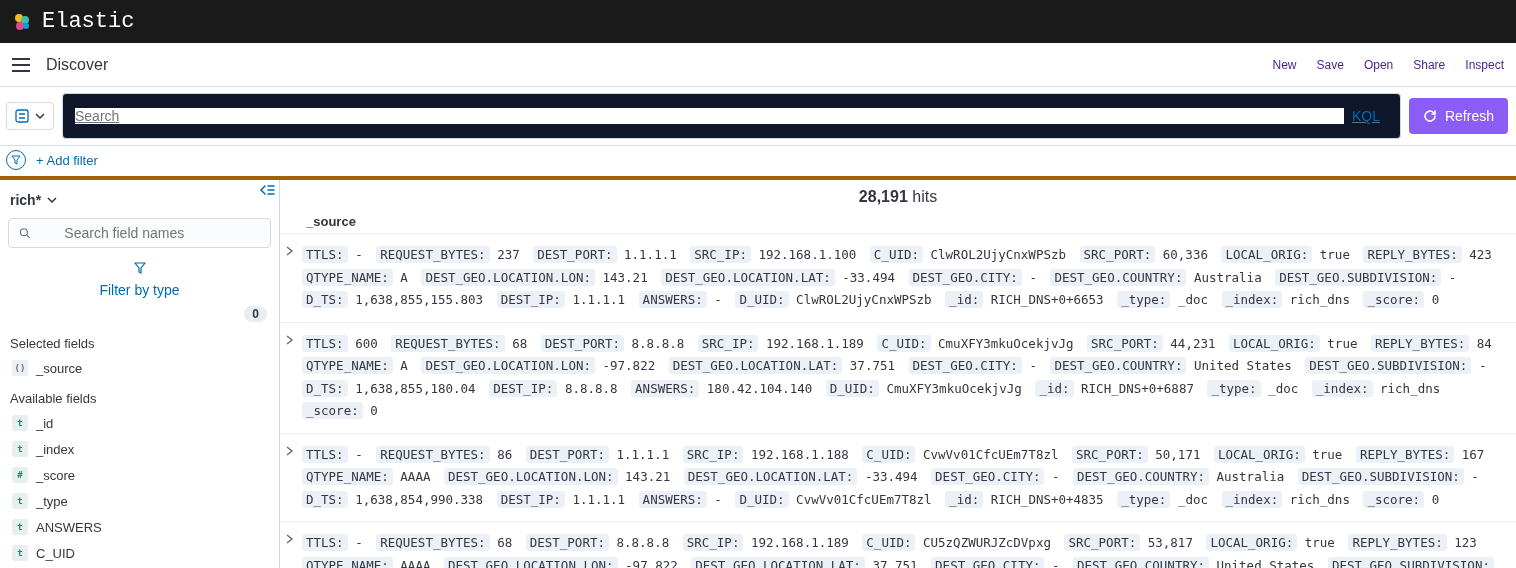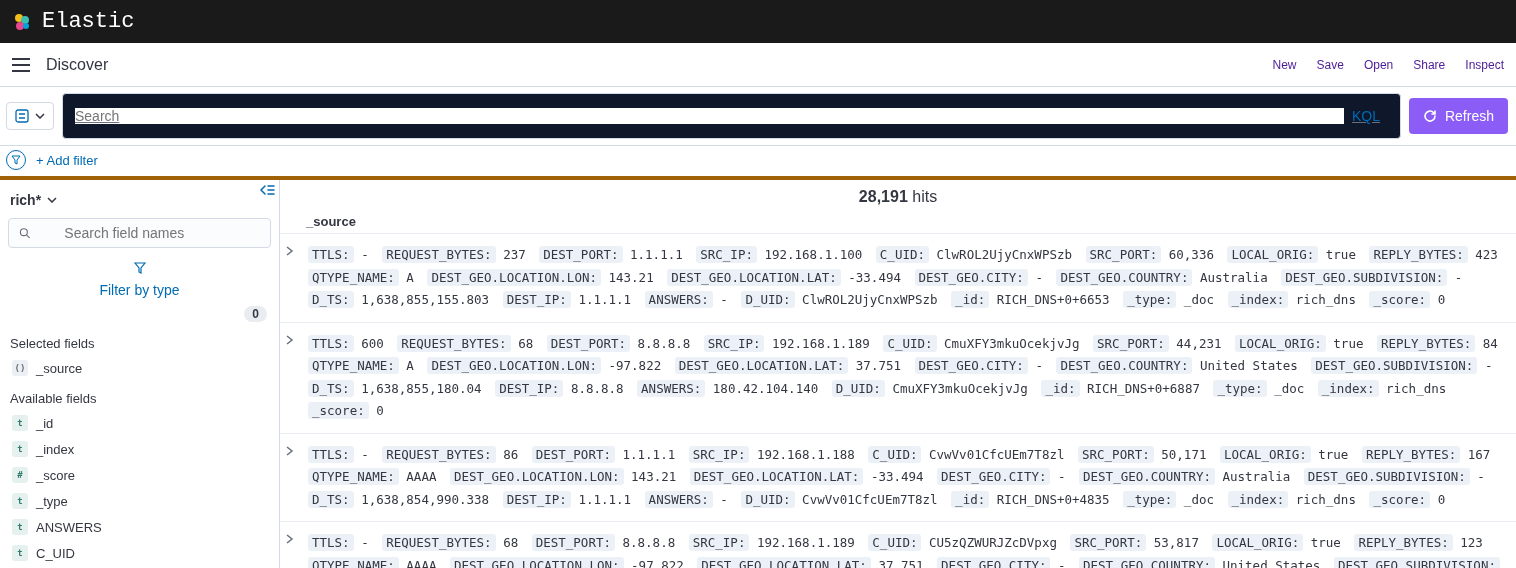--- a/index.html
+++ b/index.html
@@ -42,21 +42,21 @@
 .fld-t { background: #e6f0ee; color: #2d7f6f; }
 .fld-n { background: #e6f0ee; color: #2d7f6f; }
 .fld-s { background: #eceff4; color: #69707d; }
 .add-badge { width: 16px; height: 16px; border-radius: 50%; background: #006bb4; color: #fff; display: flex; align-items: center; justify-content: center; font-size: 11px; position: absolute; right: 24px; }
 
 .results { flex: 1; overflow: auto; }
 .hits-hdr { text-align: center; font-size: 16px; padding: 8px 0 4px; }
 .hits-hdr b { font-weight: 700; }
 .src-hdr { font-size: 13px; font-weight: 600; padding: 4px 0 4px 26px; border-bottom: 1px solid #e9edf2; }
 
-.doc-row { display: flex; gap: 8px; padding: 10px 10px 10px 6px; border-bottom: 1px solid #e9edf2; font-family: "SFMono-Regular", Menlo, Consolas, monospace; font-size: 12.5px; line-height: 1.8; }
+.doc-row { display: flex; gap: 2px; padding: 10px 10px 10px 6px; border-bottom: 1px solid #e9edf2; font-family: "SFMono-Regular", Menlo, Consolas, monospace; font-size: 12.5px; line-height: 1.8; }
 .expand-caret { width: 14px; color: #69707d; cursor: pointer; padding-top: 2px; }
 .kv-wrap { flex: 1; word-break: break-word; }
 .k { background: #ecf1f7; border-radius: 3px; padding: 1px 4px; color: #343741; }
 .v { color: #343741; padding-right: 6px; }
 
 svg { display: block; }
 </style>
 </head>
 <body>
 

